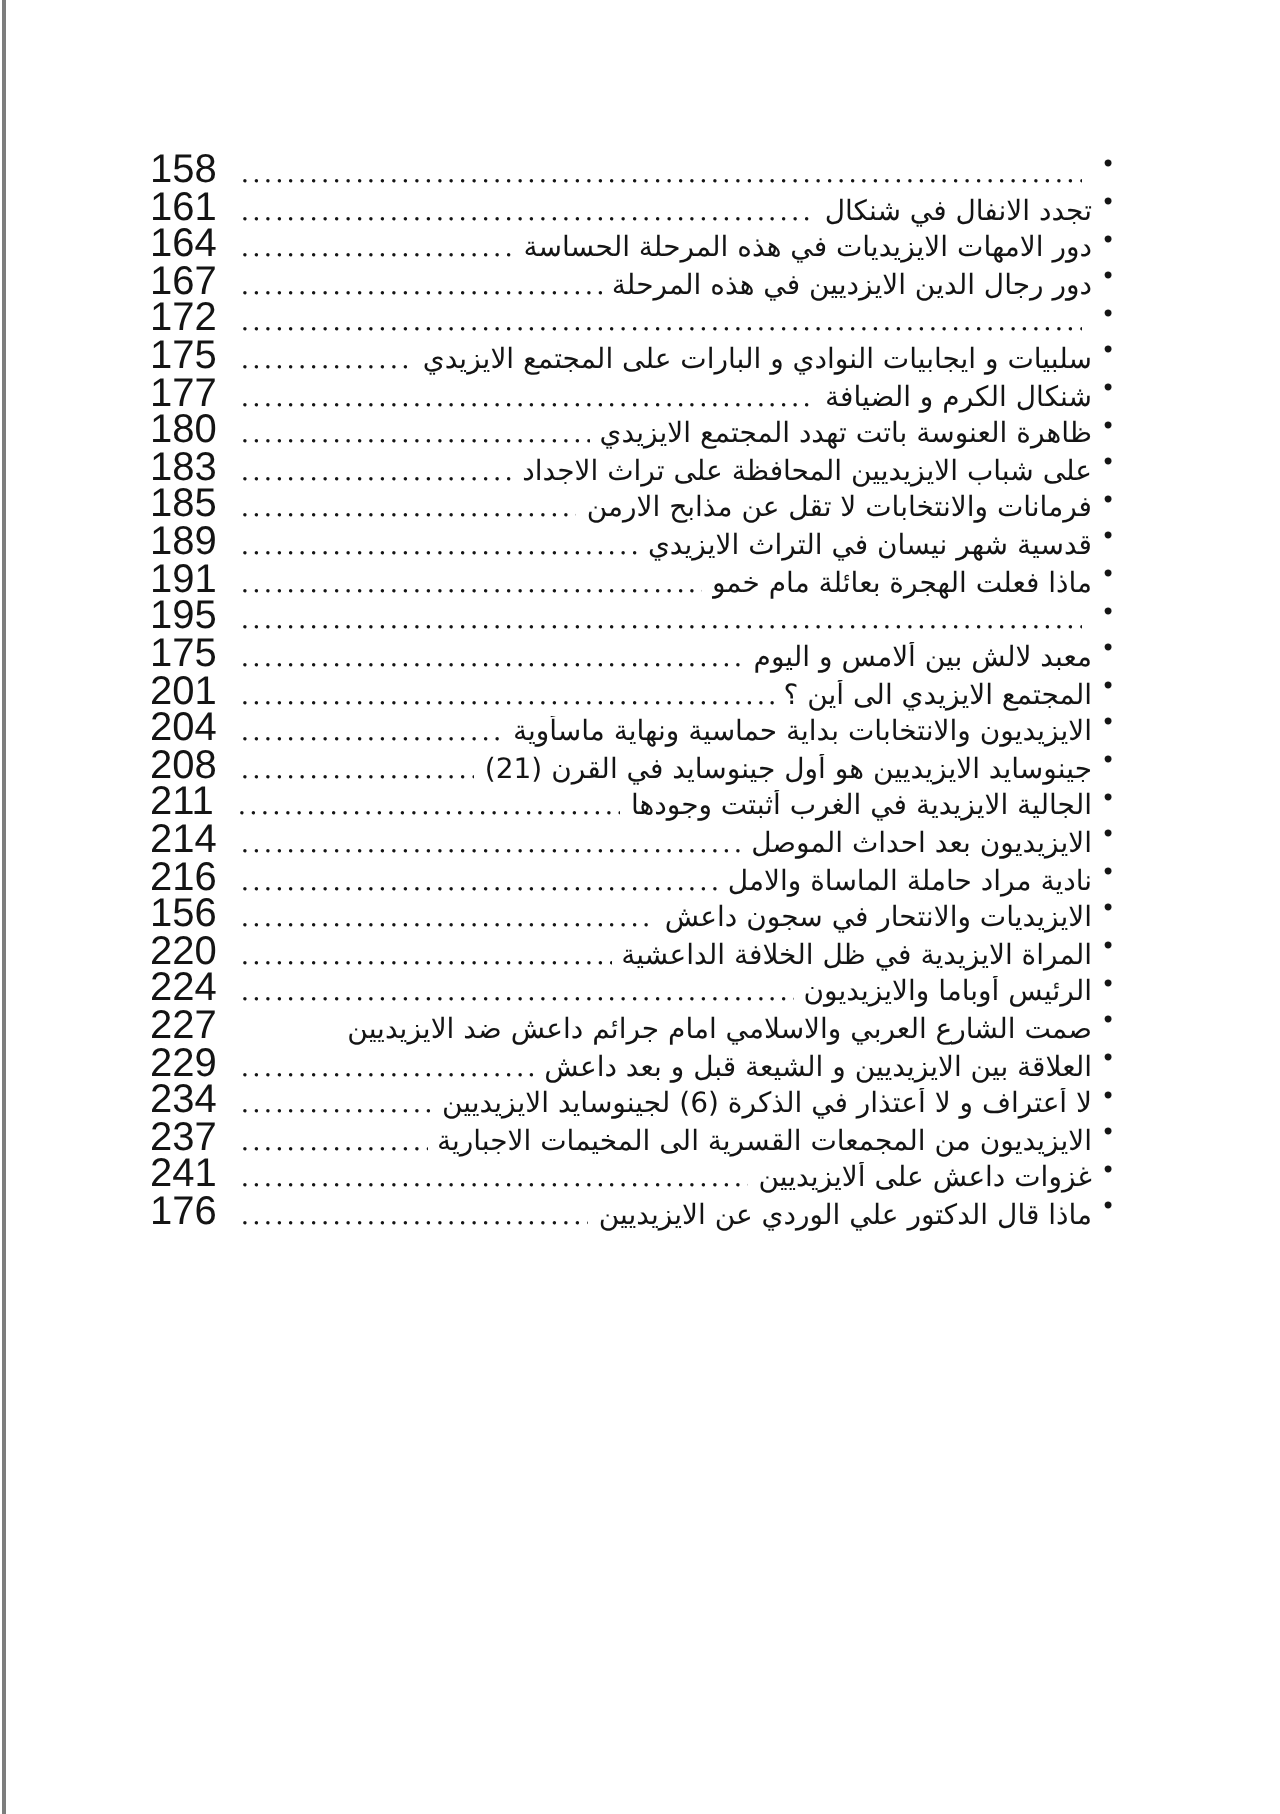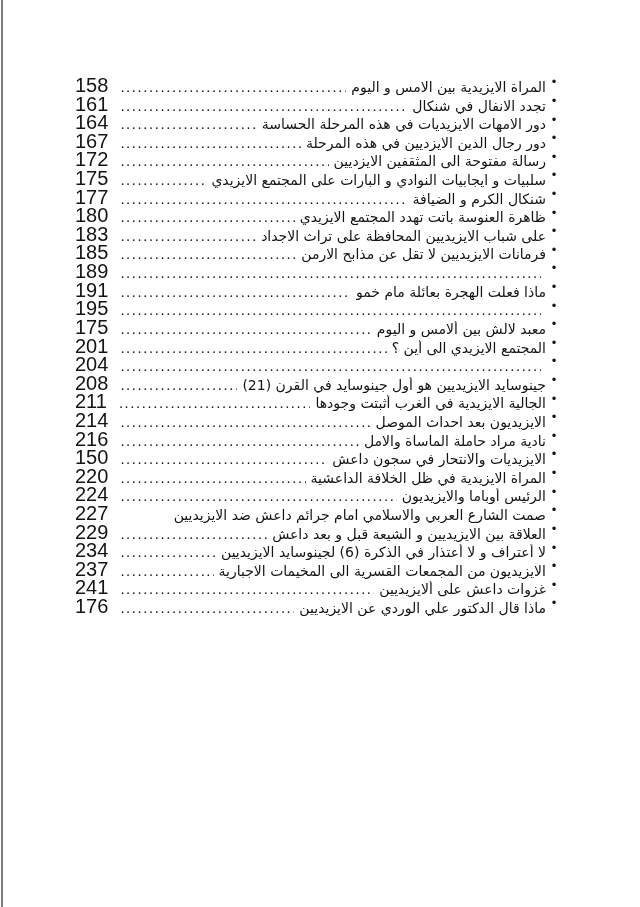--- a/index.html
+++ b/index.html
@@ -65,21 +65,20 @@
   }
 </style>
 </head>
 <body style="background: rgb(255, 255, 255);">
 
 <div class="page-root">
   <div class="edge-line" style="background: rgb(125, 125, 125);"></div>
   <div class="toc">
       <div class="toc-row" style="color: rgb(20, 20, 20);">
         <span class="bullet">•</span>
-        <span class="title">المراة الايزيدية بين الامس و اليوم</span>
         <span class="leader">......................................................................................................................................................</span>
         <span class="pagenum">158</span>
       </div>
       <div class="toc-row" style="color: rgb(20, 20, 20);">
         <span class="bullet">•</span>
         <span class="title">تجدد الانفال في شنكال</span>
         <span class="leader">......................................................................................................................................................</span>
         <span class="pagenum">161</span>
       </div>
       <div class="toc-row" style="color: rgb(20, 20, 20);">
@@ -89,21 +88,20 @@
         <span class="pagenum">164</span>
       </div>
       <div class="toc-row" style="color: rgb(20, 20, 20);">
         <span class="bullet">•</span>
         <span class="title">دور رجال الدين الايزديين في هذه المرحلة</span>
         <span class="leader">......................................................................................................................................................</span>
         <span class="pagenum">167</span>
       </div>
       <div class="toc-row" style="color: rgb(20, 20, 20);">
         <span class="bullet">•</span>
-        <span class="title">رسالة مفتوحة الى المثقفين الايزديين</span>
         <span class="leader">......................................................................................................................................................</span>
         <span class="pagenum">172</span>
       </div>
       <div class="toc-row" style="color: rgb(20, 20, 20);">
         <span class="bullet">•</span>
         <span class="title">سلبيات و ايجابيات النوادي و البارات على المجتمع الايزيدي</span>
         <span class="leader">......................................................................................................................................................</span>
         <span class="pagenum">175</span>
       </div>
       <div class="toc-row" style="color: rgb(20, 20, 20);">
@@ -119,26 +117,27 @@
         <span class="pagenum">180</span>
       </div>
       <div class="toc-row" style="color: rgb(20, 20, 20);">
         <span class="bullet">•</span>
         <span class="title">على شباب الايزيديين المحافظة على تراث الاجداد</span>
         <span class="leader">......................................................................................................................................................</span>
         <span class="pagenum">183</span>
       </div>
       <div class="toc-row" style="color: rgb(20, 20, 20);">
         <span class="bullet">•</span>
-        <span class="title">فرمانات الايزيديين لا تقل عن مذابح الارمن</span>
+        <span class="title">فرمانات والانتخابات لا تقل عن مذابح الارمن</span>
         <span class="leader">......................................................................................................................................................</span>
         <span class="pagenum">185</span>
       </div>
       <div class="toc-row" style="color: rgb(20, 20, 20);">
         <span class="bullet">•</span>
+        <span class="title">قدسية شهر نيسان في التراث الايزيدي</span>
         <span class="leader">......................................................................................................................................................</span>
         <span class="pagenum">189</span>
       </div>
       <div class="toc-row" style="color: rgb(20, 20, 20);">
         <span class="bullet">•</span>
         <span class="title">ماذا فعلت الهجرة بعائلة مام خمو</span>
         <span class="leader">......................................................................................................................................................</span>
         <span class="pagenum">191</span>
       </div>
       <div class="toc-row" style="color: rgb(20, 20, 20);">
@@ -153,20 +152,21 @@
         <span class="pagenum">175</span>
       </div>
       <div class="toc-row" style="color: rgb(20, 20, 20);">
         <span class="bullet">•</span>
         <span class="title">المجتمع الايزيدي الى أين ؟</span>
         <span class="leader">......................................................................................................................................................</span>
         <span class="pagenum">201</span>
       </div>
       <div class="toc-row" style="color: rgb(20, 20, 20);">
         <span class="bullet">•</span>
+        <span class="title">الايزيديون والانتخابات بداية حماسية ونهاية ماسأوية</span>
         <span class="leader">......................................................................................................................................................</span>
         <span class="pagenum">204</span>
       </div>
       <div class="toc-row" style="color: rgb(20, 20, 20);">
         <span class="bullet">•</span>
         <span class="title">جينوسايد الايزيديين هو أول جينوسايد في القرن (21)</span>
         <span class="leader">......................................................................................................................................................</span>
         <span class="pagenum">208</span>
       </div>
       <div class="toc-row" style="color: rgb(20, 20, 20);">
@@ -184,21 +184,21 @@
       <div class="toc-row" style="color: rgb(20, 20, 20);">
         <span class="bullet">•</span>
         <span class="title">نادية مراد حاملة الماساة والامل</span>
         <span class="leader">......................................................................................................................................................</span>
         <span class="pagenum">216</span>
       </div>
       <div class="toc-row" style="color: rgb(20, 20, 20);">
         <span class="bullet">•</span>
         <span class="title">الايزيديات والانتحار في سجون داعش</span>
         <span class="leader">......................................................................................................................................................</span>
-        <span class="pagenum">150</span>
+        <span class="pagenum">156</span>
       </div>
       <div class="toc-row" style="color: rgb(20, 20, 20);">
         <span class="bullet">•</span>
         <span class="title">المراة الايزيدية في ظل الخلافة الداعشية</span>
         <span class="leader">......................................................................................................................................................</span>
         <span class="pagenum">220</span>
       </div>
       <div class="toc-row" style="color: rgb(20, 20, 20);">
         <span class="bullet">•</span>
         <span class="title">الرئيس أوباما والايزيديون</span>

